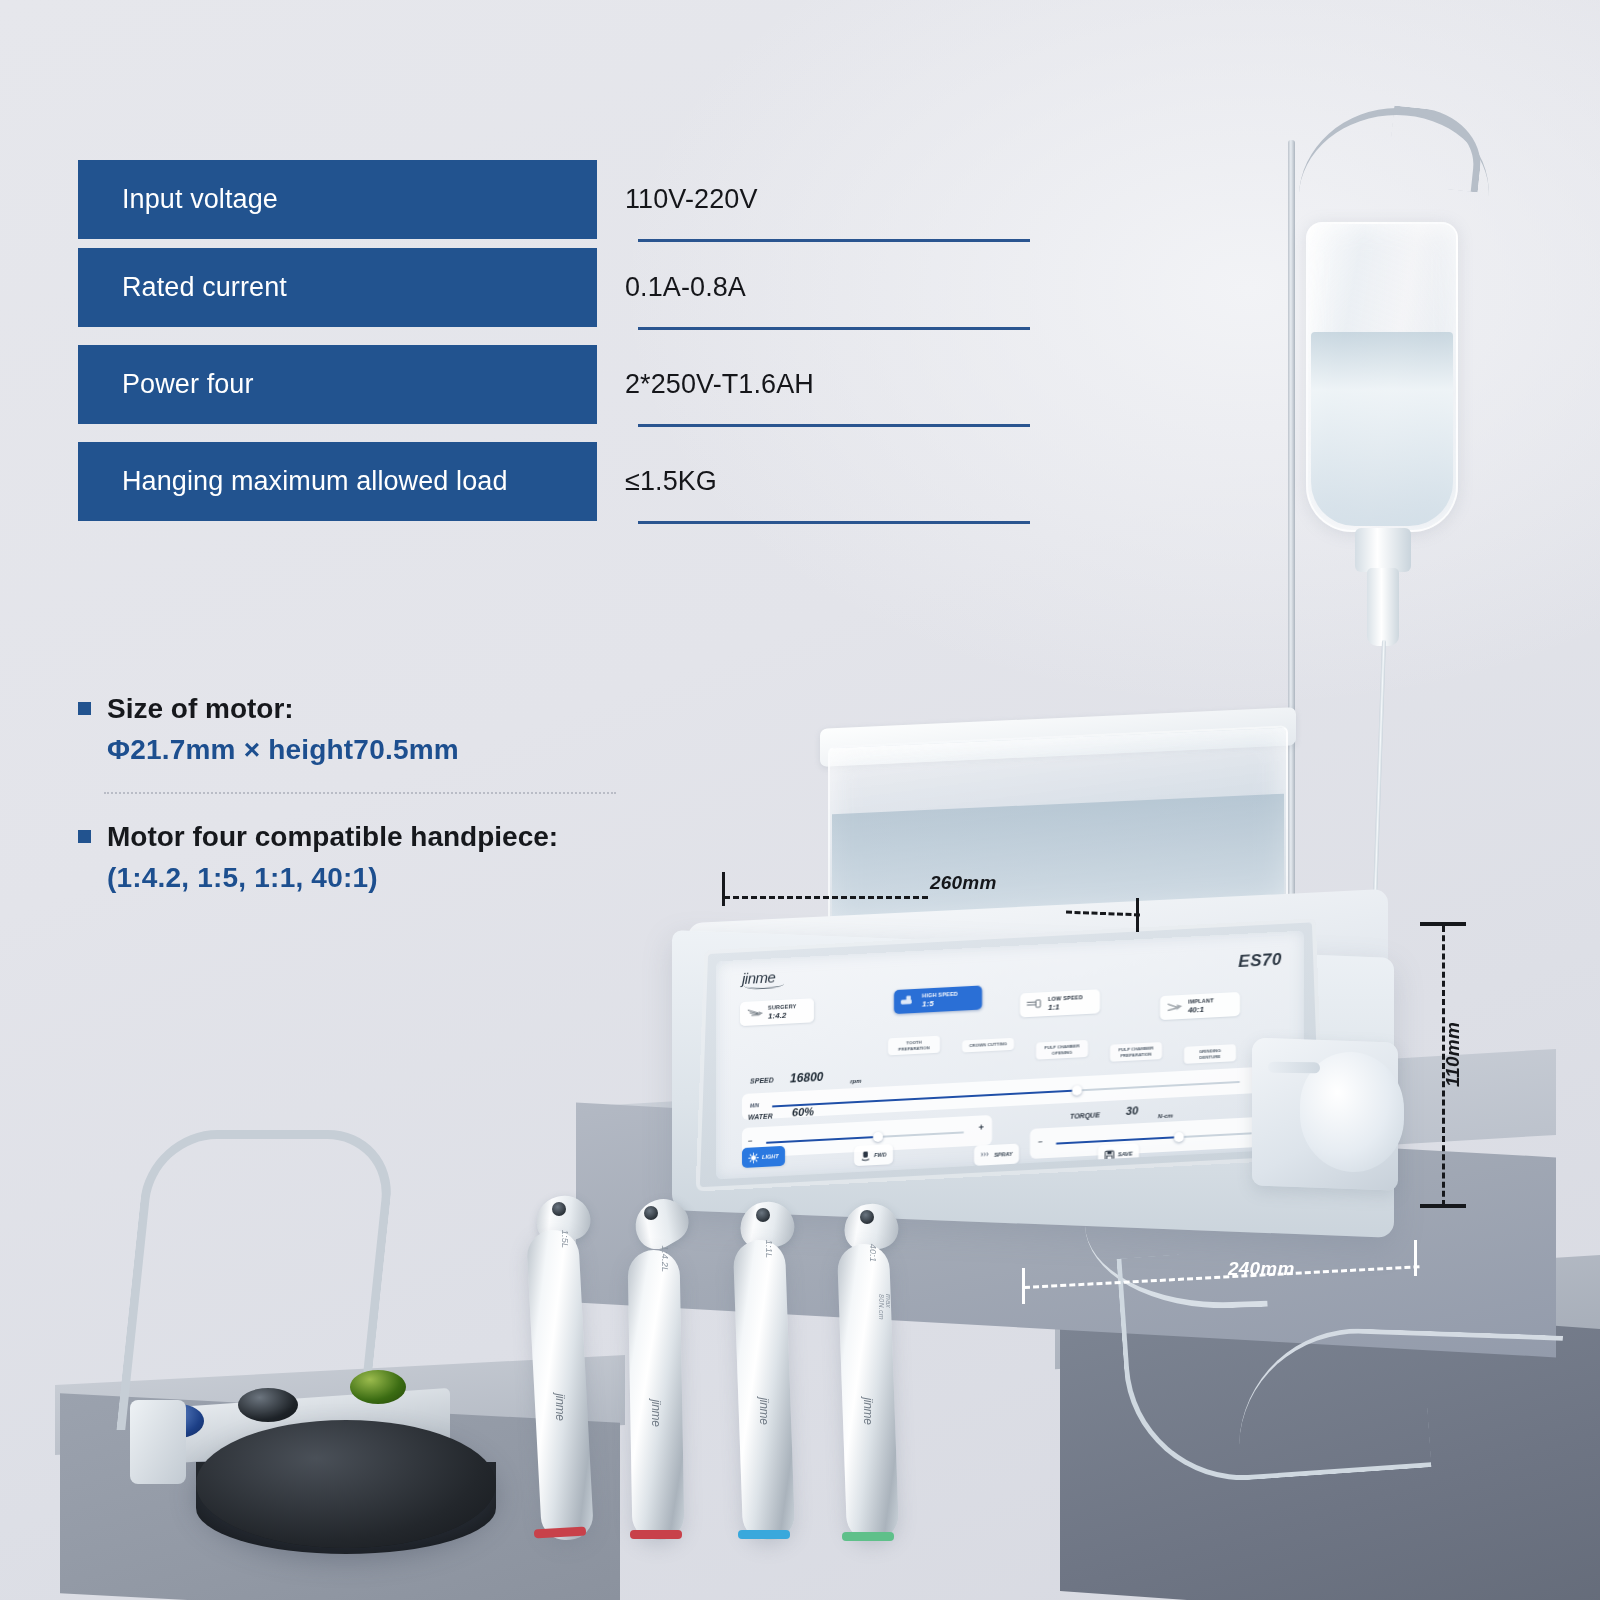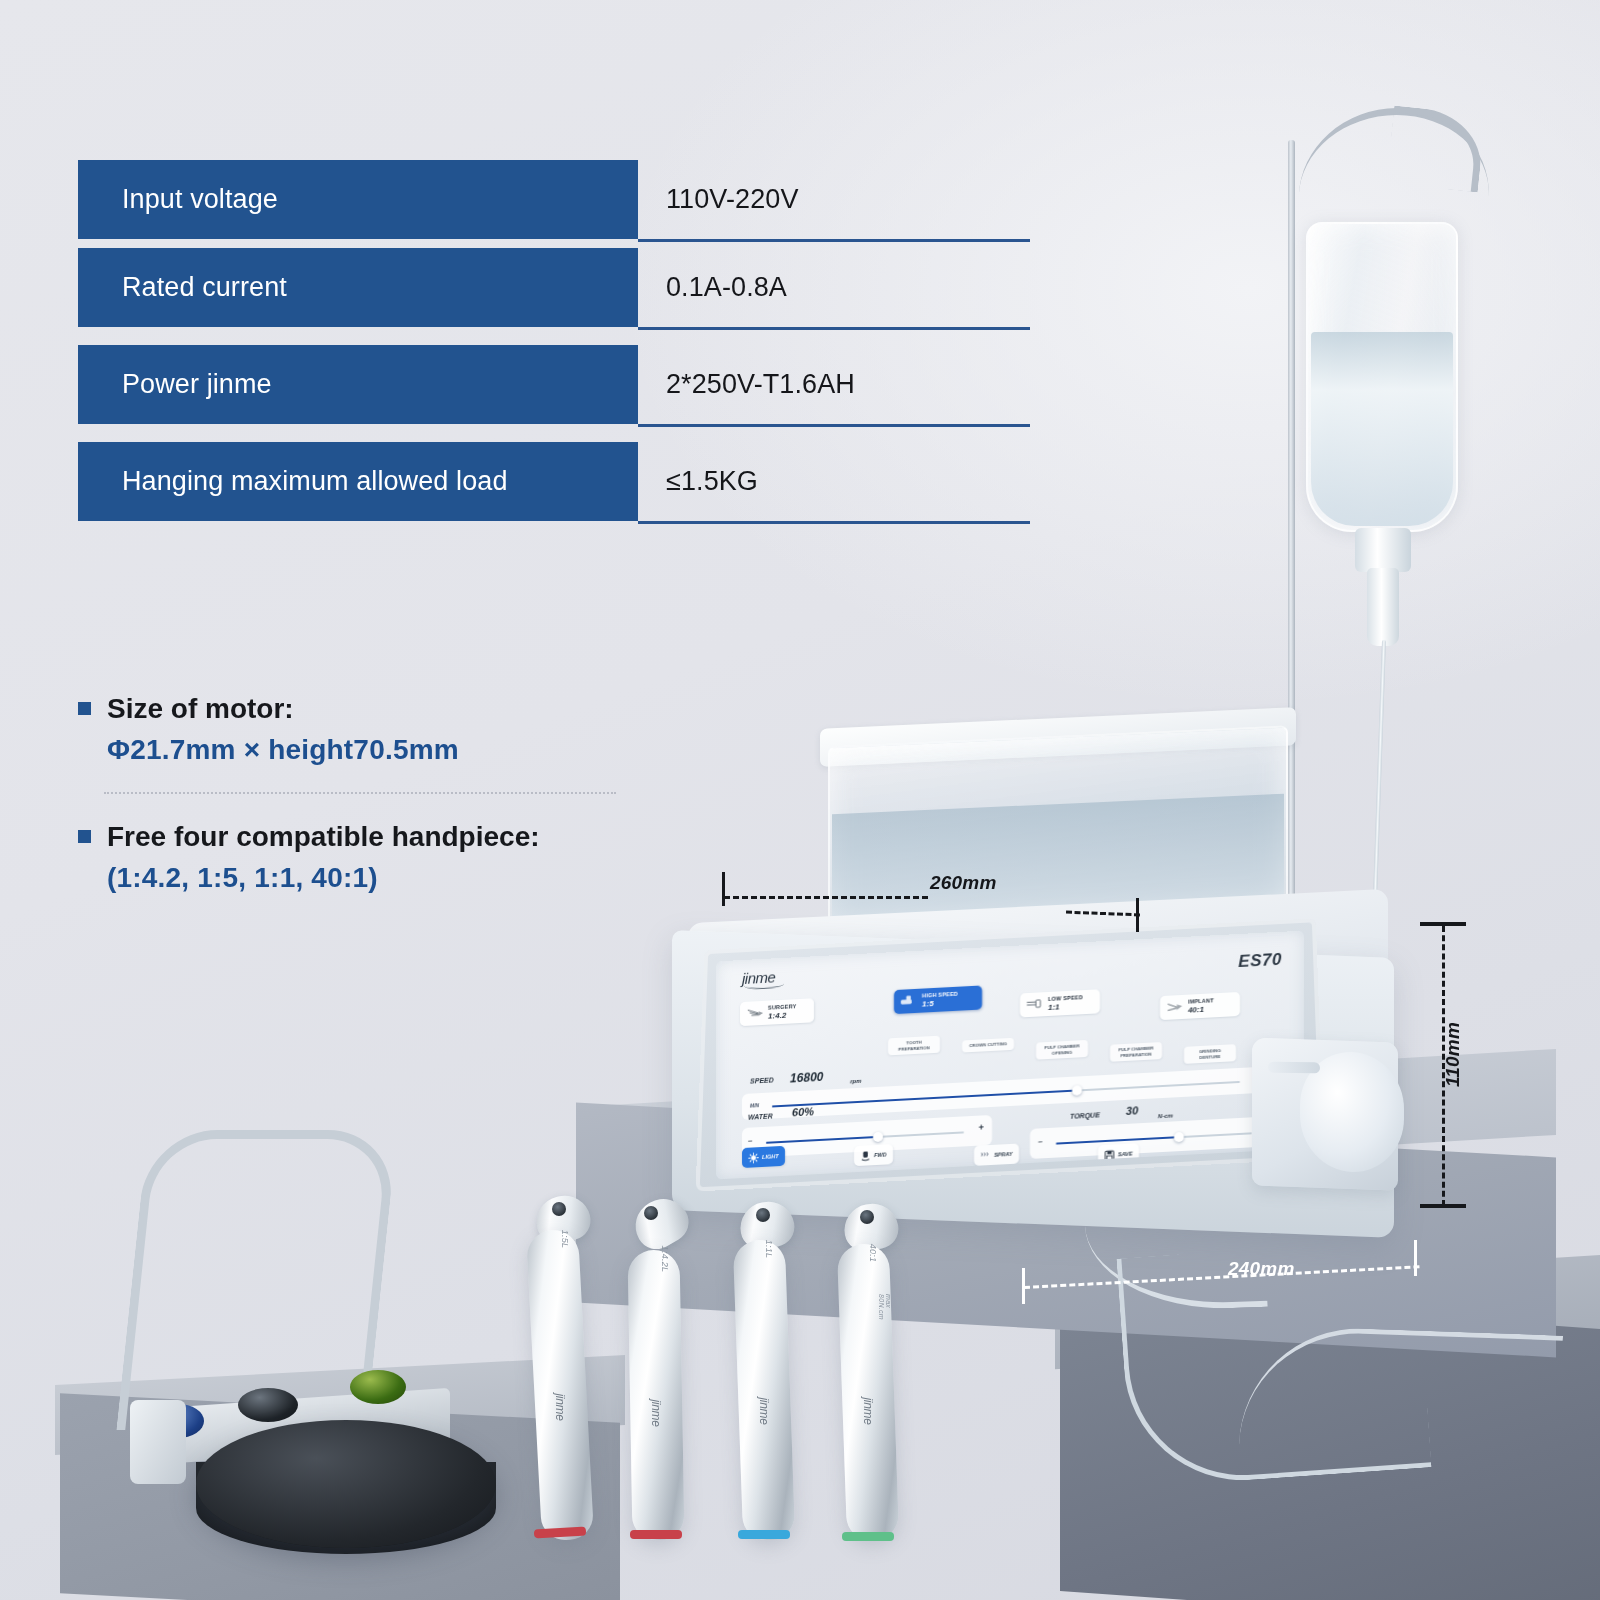--- a/index.html
+++ b/index.html
@@ -12,21 +12,21 @@
     position: relative; width: 1600px; height: 1600px;
     background:
       radial-gradient(ellipse 900px 600px at 78% 18%, #f2f3f6 0%, rgba(242,243,246,0) 70%),
       linear-gradient(160deg, #e6e7ec 0%, #e3e4ea 42%, #dddfe6 70%, #d7d9e1 100%);
   }
 
   
   #spec-table { position: absolute; left: 78px; top: 160px; width: 952px; }
   .spec-row { position: relative; height: 79px; display: flex; align-items: stretch; }
   .spec-label {
-    width: 560px; background: #22538F; color: #ffffff;
+    width: 519px; background: #22538F; color: #ffffff;
     display: flex; align-items: center; padding-left: 44px;
     font-size: 27px; letter-spacing: .1px; font-weight: 400;
   }
   .spec-value-wrap { position: relative; flex: 1; display: flex; align-items: center; }
   .spec-value { padding-left: 28px; font-size: 27px; color: #15161a; letter-spacing: .1px; }
   .spec-underline {
     position: absolute; left: 560px; top: 79px; width: 392px; height: 3px;
     background: #2a5590;
   }
   .row-gap { height: 9px; }
@@ -594,21 +594,21 @@
       <div class="spec-value-wrap">
           <div class="spec-value">0.1A-0.8A</div>
         </div>
       <div class="spec-underline"></div>
     </div>
     <div class="row-gap"></div>
 
     <div class="row-gap"></div>
 
     <div class="spec-row">
-      <div class="spec-label">Power jinme</div>
+      <div class="spec-label">Power four</div>
       <div class="spec-value-wrap">
           <div class="spec-value">2*250V-T1.6AH</div>
         </div>
       <div class="spec-underline"></div>
     </div>
     <div class="row-gap"></div>
 
     <div class="row-gap"></div>
 
     <div class="spec-row">
@@ -627,19 +627,19 @@
         <div class="bullet-title">Size of motor:</div>
       </div>
       <div class="bullet-sub">Φ21.7mm × height70.5mm</div>
     </div>
 
     <div class="bullet-div"></div>
 
     <div class="bullet-block">
       <div class="bullet-line">
         <div class="bullet-mark"></div>
-        <div class="bullet-title">Free four compatible handpiece:</div>
+        <div class="bullet-title">Motor four compatible handpiece:</div>
       </div>
       <div class="bullet-sub">(1:4.2, 1:5, 1:1, 40:1)</div>
     </div>
   </div>
 
 </div>
 
 </body></html>

